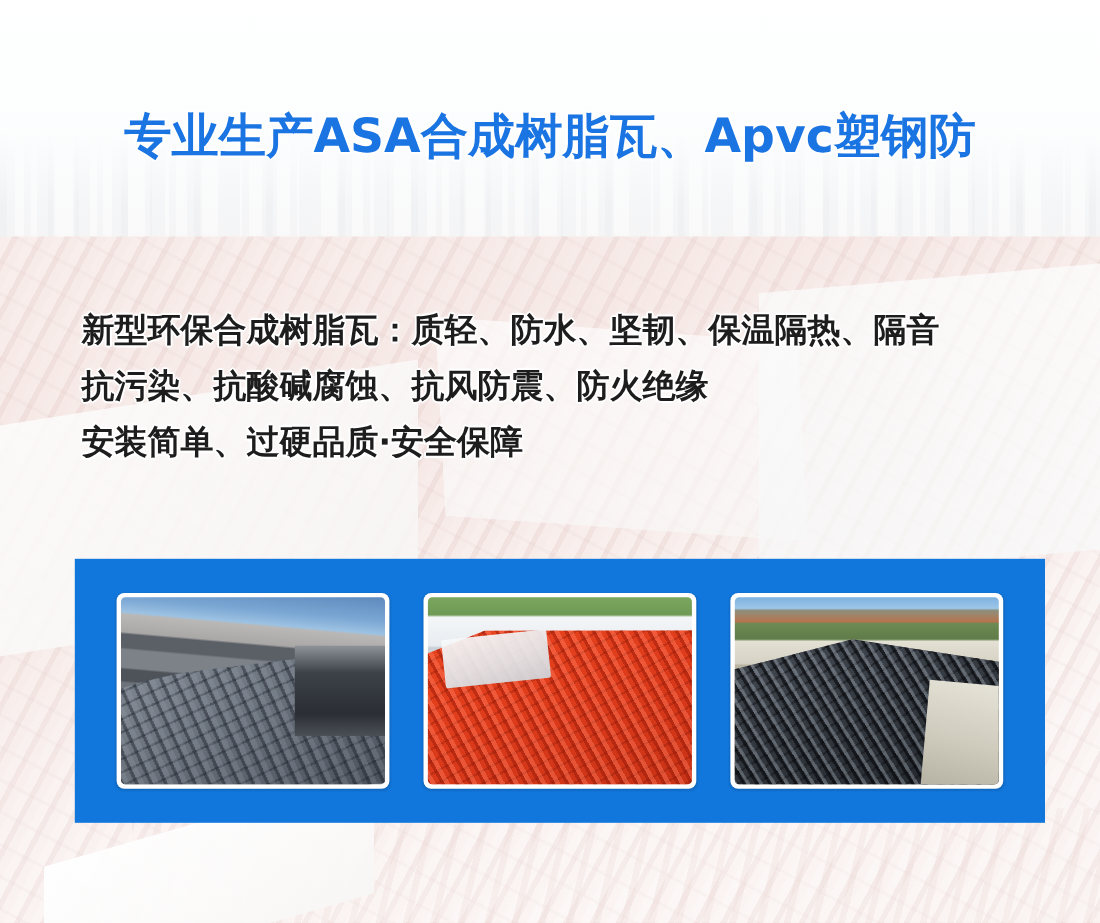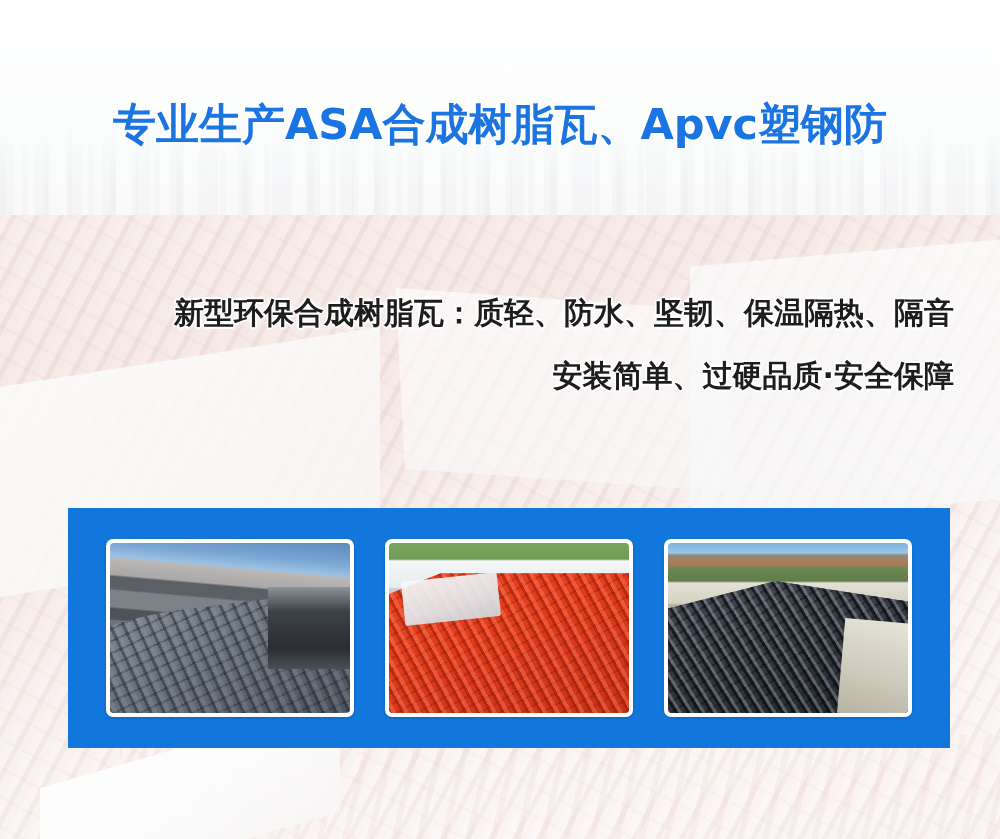--- a/index.html
+++ b/index.html
@@ -102,35 +102,35 @@
     color:#1a74e2;
     text-shadow:
       2px 0 0 #fff, -2px 0 0 #fff, 0 2px 0 #fff, 0 -2px 0 #fff,
       1.5px 1.5px 0 #fff, -1.5px 1.5px 0 #fff, 1.5px -1.5px 0 #fff, -1.5px -1.5px 0 #fff,
       0 0 9px rgba(255,255,255,0.95);
     white-space:nowrap;
   }
 
   
   .subcopy {
-    position:absolute; left:74px; top:287px; width:880px; z-index:5;text-align:right;
+    position:absolute; left:74px; top:275px; width:880px; z-index:5;
   }
   .subcopy .sub-line {
     display:block;
     font-size:30px;
     font-weight:bold;
     line-height:51px;
     color:#1d1d1d;
     white-space:nowrap;
     text-shadow:
       1.6px 0 0 #fff, -1.6px 0 0 #fff, 0 1.6px 0 #fff, 0 -1.6px 0 #fff,
       1.2px 1.2px 0 #fff, -1.2px 1.2px 0 #fff, 1.2px -1.2px 0 #fff, -1.2px -1.2px 0 #fff,
       0 0 7px rgba(255,255,255,0.9);
   }
-  .subcopy .sub-line.gap { margin-top:12px; }
+  .subcopy .sub-line.gap { margin-top:0; }
 
   
   .gallery {
     position:absolute; left:68px; top:508px;
     width:882px; height:240px;
     background:#1277dc;
     z-index:6;
     display:flex; align-items:center; justify-content:space-between;
     padding:0 38px;
   }
@@ -256,20 +256,21 @@
     <div class="bg-eave"></div>
     <div class="bg-wash"></div>
   </div>
 
   <div class="headline">
     <span class="hl-line">专业生产ASA合成树脂瓦、Apvc塑钢防</span>
   </div>
 
   <div class="subcopy">
     <span class="sub-line">新型环保合成树脂瓦：质轻、防水、坚韧、保温隔热、隔音</span>
+    <span class="sub-line">抗污染、抗酸碱腐蚀、抗风防震、防火绝缘</span>
     <span class="sub-line gap">安装简单、过硬品质·安全保障</span>
   </div>
 
   <div class="gallery">
     <div class="photo-frame">
       <div class="photo ph1"></div>
     </div>
     <div class="photo-frame">
       <div class="photo ph2"></div>
     </div>

